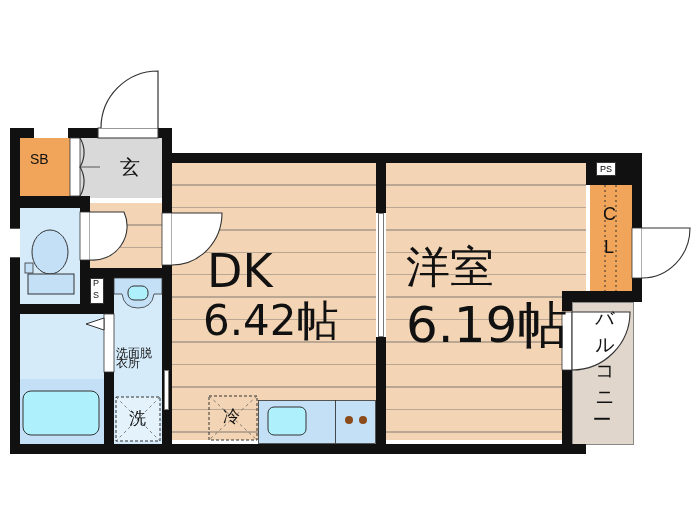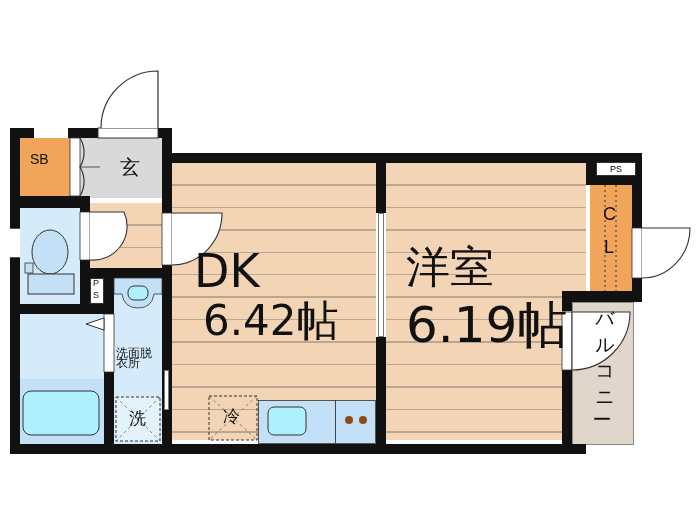--- a/index.html
+++ b/index.html
@@ -134,28 +134,28 @@
   <rect x="77.5" y="0.5" width="40" height="43" fill="#c4e0f7" stroke="#333" stroke-width="0.8"></rect>
   <rect x="10" y="7" width="38" height="28" rx="6" fill="#aef0fb" stroke="#333" stroke-width="1"></rect>
   <circle cx="91" cy="20" r="4" fill="#8a4a1a"></circle>
   <circle cx="105" cy="20" r="4" fill="#8a4a1a"></circle>
 </svg>
 <svg style="left:590px;top:185px;" width="42" height="106">
   <line x1="15" y1="0" x2="15" y2="106" stroke="#333" stroke-width="1" stroke-dasharray="2,3"></line>
   <line x1="26" y1="0" x2="26" y2="106" stroke="#333" stroke-width="1" stroke-dasharray="2,3"></line>
 </svg>
 
-<div class="abs" style="left:596px;top:162px;width:40px;height:14px;background:#fff;border:1px solid #333;box-sizing:border-box;font-size:9px;text-align:center;line-height:12px;">PS</div>
+<div class="abs" style="left:596px;top:162px;width:20px;height:14px;background:#fff;border:1px solid #333;box-sizing:border-box;font-size:9px;text-align:center;line-height:12px;">PS</div>
 <div class="abs" style="left:90px;top:278px;width:14px;height:26px;background:#fff;border:1px solid #333;box-sizing:border-box;"></div>
 <span class="lbl" style="left:93px;top:279px;font-size:9px;">P</span>
 <span class="lbl" style="left:93px;top:291px;font-size:9px;">S</span>
 
 <span class="lbl" style="left:30px;top:152px;font-size:14px;">SB</span>
 <span class="lbl" style="left:120px;top:157px;font-size:20px;font-family:'DejaVu Sans',sans-serif;">玄</span>
-<span class="lbl big" style="left:194px;top:248px;">DK</span>
+<span class="lbl big" style="left:207px;top:248px;">DK</span>
 <span class="lbl big" style="left:203px;top:300px;font-size:42px;">6.42帖</span>
 <span class="lbl big" style="left:406px;top:245px;font-size:44px;">洋室</span>
 <span class="lbl big" style="left:406px;top:300px;font-size:50px;">6.19帖</span>
 <span class="lbl" style="left:116px;top:347px;font-size:12px;font-family:'DejaVu Sans',sans-serif;">洗面脱</span>
 <span class="lbl" style="left:116px;top:357px;font-size:12px;font-family:'DejaVu Sans',sans-serif;text-align:right;">衣所</span>
 <span class="lbl" style="left:129px;top:410px;font-size:17px;font-family:'DejaVu Sans',sans-serif;">洗</span>
 <span class="lbl" style="left:223px;top:408px;font-size:17px;font-family:'DejaVu Sans',sans-serif;">冷</span>
 <span class="lbl" style="left:603px;top:205px;font-size:18px;">C</span>
 <span class="lbl" style="left:604px;top:238px;font-size:18px;">L</span>
 

